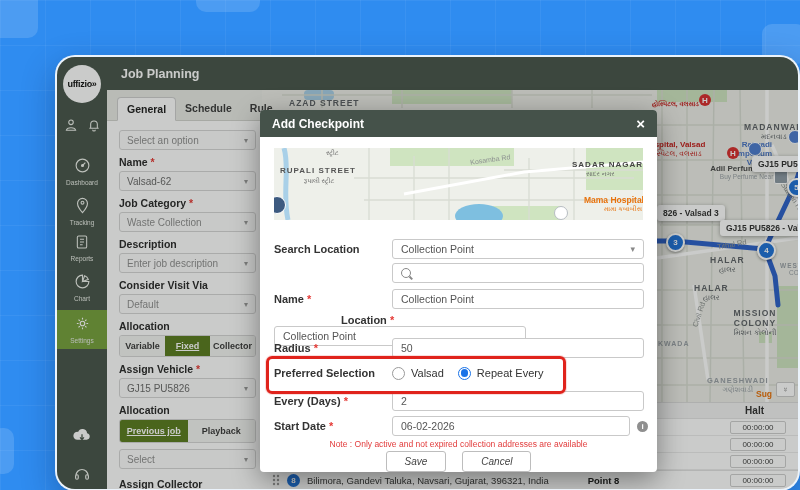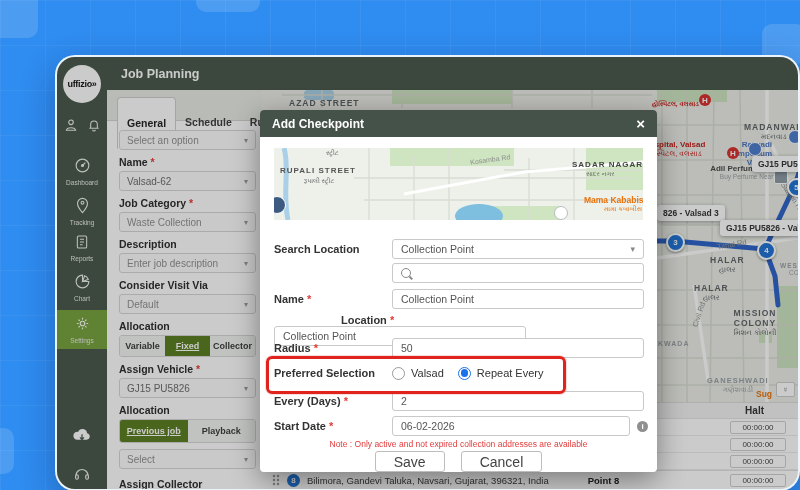--- a/index.html
+++ b/index.html
@@ -24,21 +24,21 @@
   .side-item .cap{font-size:6.5px;margin-top:1px;}
   .side-item.active{background:#78a23e;padding:5px 0;}
   .side-bottom{position:absolute;left:0;width:50px;text-align:center;}
 
   
   .topbar{position:absolute;left:50px;right:0;top:0;height:33px;background:#4a574c;color:#fff;
     display:flex;align-items:center;padding-left:14px;font-size:12.5px;font-weight:bold;z-index:4;box-sizing:border-box;}
   .panel{position:absolute;left:50px;top:33px;bottom:0;width:155px;background:#fff;z-index:3;}
   .tabshead{position:absolute;left:0;right:0;top:0;height:30px;background:#e9ebe6;border-bottom:1px solid #d2d4cf;}
   .tabs{position:absolute;left:10px;top:7px;display:flex;}
-  .tab{font-size:10.5px;font-weight:bold;color:#3d3d3d;padding:19px 9px;border-radius:4px 4px 0 0;}
+  .tab{font-size:10.5px;font-weight:bold;color:#3d3d3d;padding:5px 9px;border-radius:4px 4px 0 0;}
   .tab.active{background:#fff;border:1px solid #cfcfcf;border-bottom:1px solid #fff;color:#222;}
   .pbody{position:absolute;left:12px;right:6px;top:40px;}
   .flabel{font-size:10.5px;font-weight:bold;color:#2c2c2c;margin:6px 0 3px;}
   .flabel .req{color:#e53935;}
   .fsel,.finp{height:20px;border:1px solid #d7d7d7;border-radius:3px;background:#fdfdfd;font-size:10px;
     display:flex;align-items:center;padding:0 7px;box-sizing:border-box;color:#8f8f8f;margin-bottom:2px;}
   .fsel .caret{margin-left:auto;color:#9a9a9a;font-size:8px;}
   .val{color:#6b6b6b;}
   .seg{display:flex;height:20px;border:1px solid #d7d7d7;border-radius:3px;overflow:hidden;margin-bottom:2px;}
   .seg div{flex:1;display:flex;align-items:center;justify-content:center;font-size:9px;font-weight:bold;color:#3c3c3c;background:#f4f5f2;}
@@ -99,22 +99,22 @@
   .mag{width:8px;height:8px;border:1.5px solid #888;border-radius:50%;position:relative;display:inline-block;}
   .mag::after{content:"";position:absolute;width:4px;height:1.5px;background:#888;transform:rotate(45deg);left:7px;top:8px;}
   .radio{width:13px;height:13px;border:1.5px solid #9a9a9a;border-radius:50%;box-sizing:border-box;flex:0 0 auto;}
   .radio.sel{border-color:#1a73e8;position:relative;}
   .radio.sel::after{content:"";position:absolute;inset:1.8px;background:#1a73e8;border-radius:50%;}
   .rlabel{font-size:11px;color:#333;margin:0 14px 0 6px;}
   .info-i{width:11px;height:11px;border-radius:50%;background:#8f8f8f;color:#fff;font-size:8px;font-weight:bold;
     display:flex;align-items:center;justify-content:center;margin-left:7px;}
   .mnote{position:absolute;left:0;right:0;top:329px;text-align:center;font-size:8.5px;color:#e23b3b;}
   .mbtns{position:absolute;left:0;right:0;top:341px;display:flex;justify-content:center;gap:16px;}
-  .mbtn{height:19px;padding:0 18px;border:1px solid #bdbdbd;border-radius:3px;background:#fff;font-size:14px;
-    color:#444;display:flex;align-items:center;}
+  .mbtn{height:19px;padding:0 18px;border:1px solid #bdbdbd;border-radius:3px;background:#fff;font-size:10px;
+    color:#444;display:flex;align-items:center;font-style:italic;}
   .red-box{position:absolute;left:209px;top:299px;width:294px;height:32px;border:3px solid #e0231c;border-radius:6px;
     z-index:30;pointer-events:none;box-shadow:0 0 0 1px rgba(224,35,28,.15);}
 </style>
 </head>
 <body>
 
 <div class="stage">
   <div class="deco" style="left:-12px;top:-12px;width:50px;height:50px;"></div>
   <div class="deco" style="left:196px;top:-16px;width:64px;height:28px;"></div>
   <div class="deco" style="left:762px;top:24px;width:44px;height:40px;"></div>
@@ -421,21 +421,21 @@
           <ellipse cx="205" cy="68" rx="24" ry="12" fill="#7ebfe0"></ellipse>
         </svg>
         <div class="poi" style="left:-6px;top:48px;width:16px;height:16px;background:#3d5a80;"></div>
         <div class="poi grey" style="left:280px;top:58px;background:#fff;border:1px solid #b7bcc2;"></div>
         <span class="ms-sub" style="left:52px;top:1px;">સ્ટ્રીટ</span>
         <span class="ms-label" style="left:6px;top:18px;">RUPALI STREET</span>
         <span class="ms-sub" style="left:28px;top:29px;width:34px;">રૂપાલી સ્ટ્રીટ</span>
         <span class="ms-sub" style="left:196px;top:8px;transform:rotate(-8deg);font-size:7px;color:#8d9190;">Kosamba Rd</span>
         <span class="ms-label" style="left:298px;top:12px;color:#444;">SADAR NAGAR</span>
         <span class="ms-sub" style="left:312px;top:22px;">સાદર નગર</span>
-        <span class="ms-label" style="left:310px;top:47px;color:#e8710a;letter-spacing:0;font-size:8.5px;">Mama Kababis</span>
+        <span class="ms-label" style="left:310px;top:47px;color:#e8710a;letter-spacing:0;font-size:8.5px;">Mama Hospital</span>
         <span class="ms-sub" style="left:330px;top:57px;color:#e8710a;">મામા કબાબીસ</span>
       </div>
 
       <div class="mrow" style="top:129px;">
         <div class="mlabel">Search Location</div>
         <div class="mfield">
           <span>Collection Point</span>
             <span class="caret">▾</span>
         </div>
       </div>

